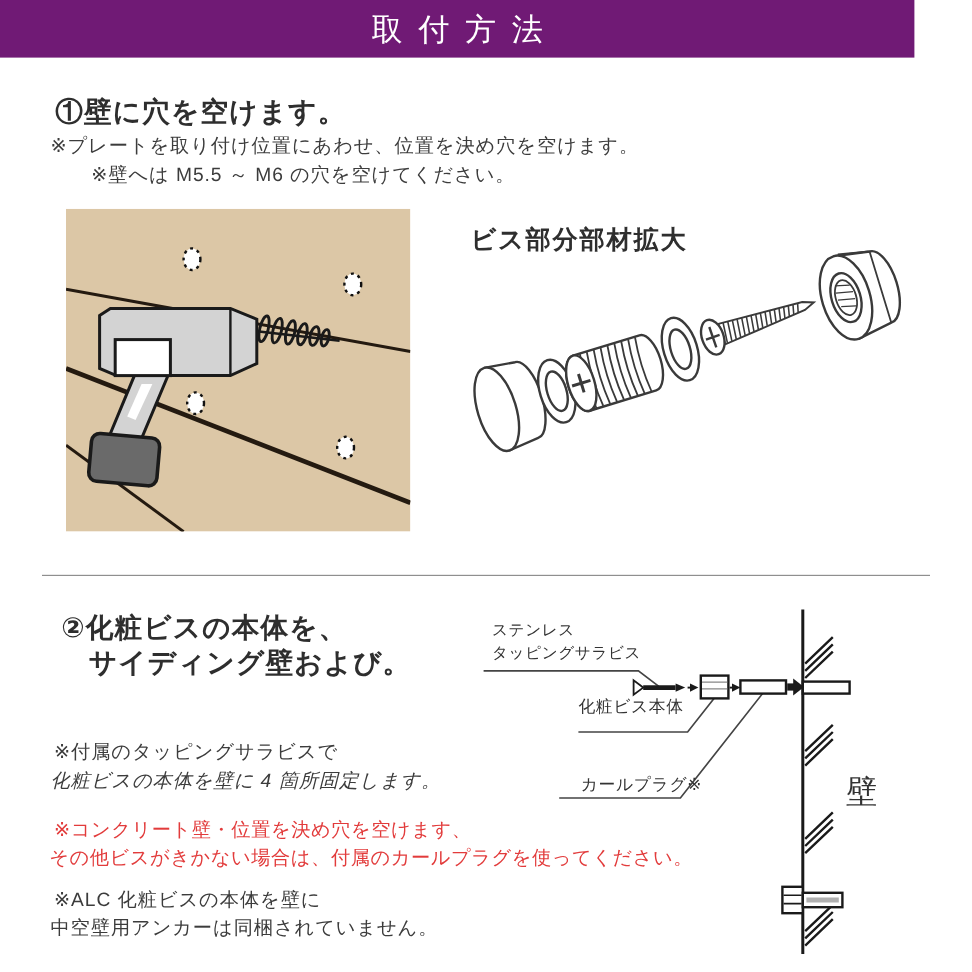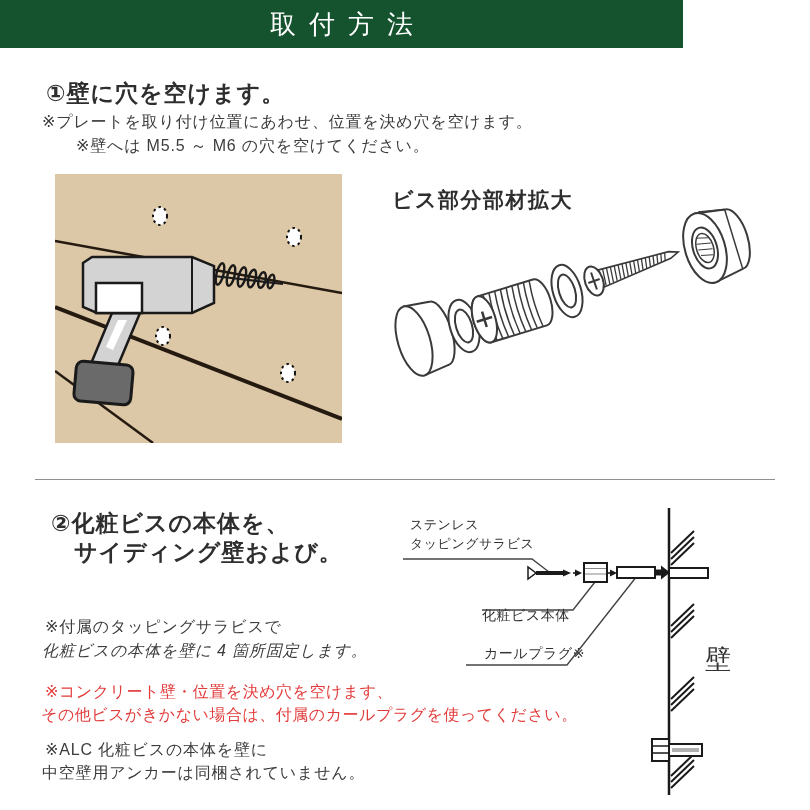--- a/index.html
+++ b/index.html
@@ -2,21 +2,21 @@
 <html><head>
 <meta charset="utf-8">
 <style>
   html,body{margin:0;padding:0;background:#fff;}
   .page{
     position:relative;width:810px;height:810px;background:#ffffff;overflow:hidden;
     font-family:"Liberation Sans","DejaVu Sans",sans-serif;color:#333;
   }
   .abs{position:absolute;}
   .header{
-    left:0;top:0;width:683px;height:48px;background:#14532d;
+    left:0;top:0;width:762px;height:48px;background:#701a75;
     display:flex;align-items:center;justify-content:center;
   }
   .header-title{
     color:#fff;font-size:26px;letter-spacing:13px;padding-left:13px;font-weight:400;
   }
   .step-heading{font-size:23px;font-weight:bold;color:#2e2e2e;letter-spacing:1px;white-space:nowrap;}
   .note{font-size:16px;color:#3c3c3c;letter-spacing:0.8px;white-space:nowrap;}
   .warn{font-size:16px;color:#e23b3b;letter-spacing:0.5px;white-space:nowrap;}
   .diagram-title{font-size:21px;font-weight:bold;color:#2e2e2e;letter-spacing:1.5px;white-space:nowrap;}
   .dlabel{font-size:13px;color:#333;letter-spacing:0.5px;white-space:nowrap;}
@@ -27,21 +27,21 @@
 </style>
 </head>
 <body>
 
 <div class="page">
 
   <div class="abs header">
     <div class="header-title">取付方法</div>
   </div>
 
-  <div class="abs step-heading" style="left:46px;top:78px;">①壁に穴を空けます。</div>
+  <div class="abs step-heading" style="left:46px;top:78px;font-family:Liberation Serif, serif;">①壁に穴を空けます。</div>
   <div class="abs note" style="left:42px;top:112px;">※プレートを取り付け位置にあわせ、位置を決め穴を空けます。</div>
   <div class="abs note" style="left:42px;top:136px;margin-left:34px;">※壁へは M5.5 ～ M6 の穴を空けてください。</div>
 
   <svg class="abs" style="left:55px;top:174px;" width="287" height="269" viewBox="0 0 287 269">
     <rect x="0" y="0" width="287" height="269" fill="#dcc7a6"></rect>
     <g stroke="#241a10" fill="none">
       <path d="M0,67 L287,119" stroke-width="2.5"></path>
       <path d="M0,133 L287,245" stroke-width="4"></path>
       <path d="M0,197 L98,269" stroke-width="2.5"></path>
     </g>
@@ -183,17 +183,17 @@
     <g>
       <rect x="257" y="234" width="17" height="22" fill="#fff" stroke="#1a1a1a" stroke-width="2"></rect>
       <path d="M258,241 L273,241 M258,248 L273,248" stroke="#1a1a1a" stroke-width="1.3" fill="none"></path>
       <rect x="274" y="239" width="33" height="12" fill="#fff" stroke="#1a1a1a" stroke-width="2"></rect>
       <line x1="277" y1="245" x2="304" y2="245" stroke="#b0b0b0" stroke-width="4"></line>
     </g>
   </svg>
 
   <div class="abs dlabel" style="left:410px;top:516px;">ステンレス</div>
   <div class="abs dlabel" style="left:410px;top:535px;">タッピングサラビス</div>
-  <div class="abs dlabel14" style="left:482px;top:607px;">化粧ビス本体</div>
+  <div class="abs dlabel14" style="left:482px;top:580px;">化粧ビス本体</div>
   <div class="abs dlabel14" style="left:484px;top:645px;">カールプラグ※</div>
   <div class="abs wall-label" style="left:705px;top:642px;">壁</div>
 
 </div>
 
 </body></html>

